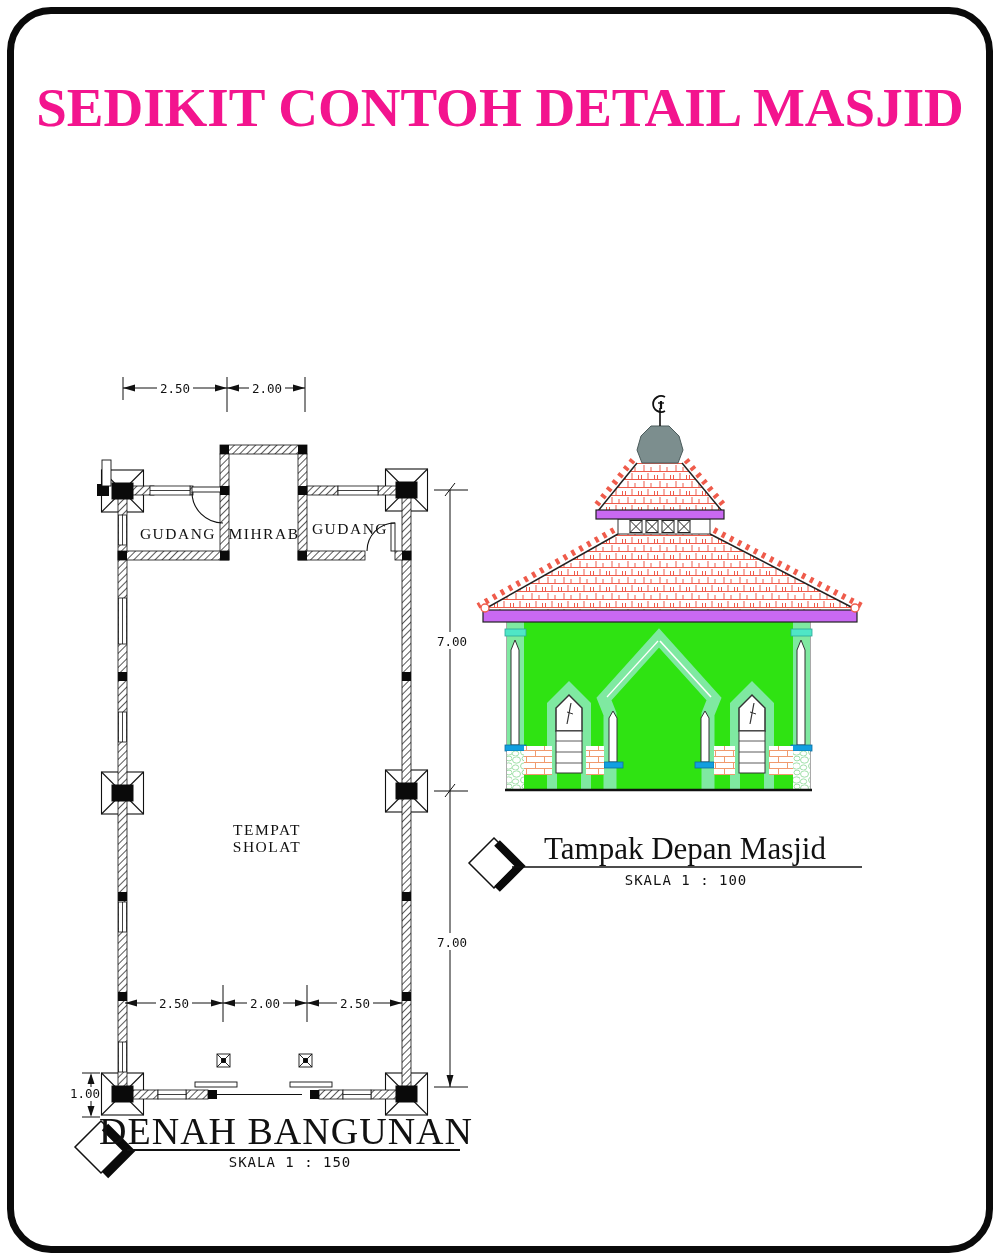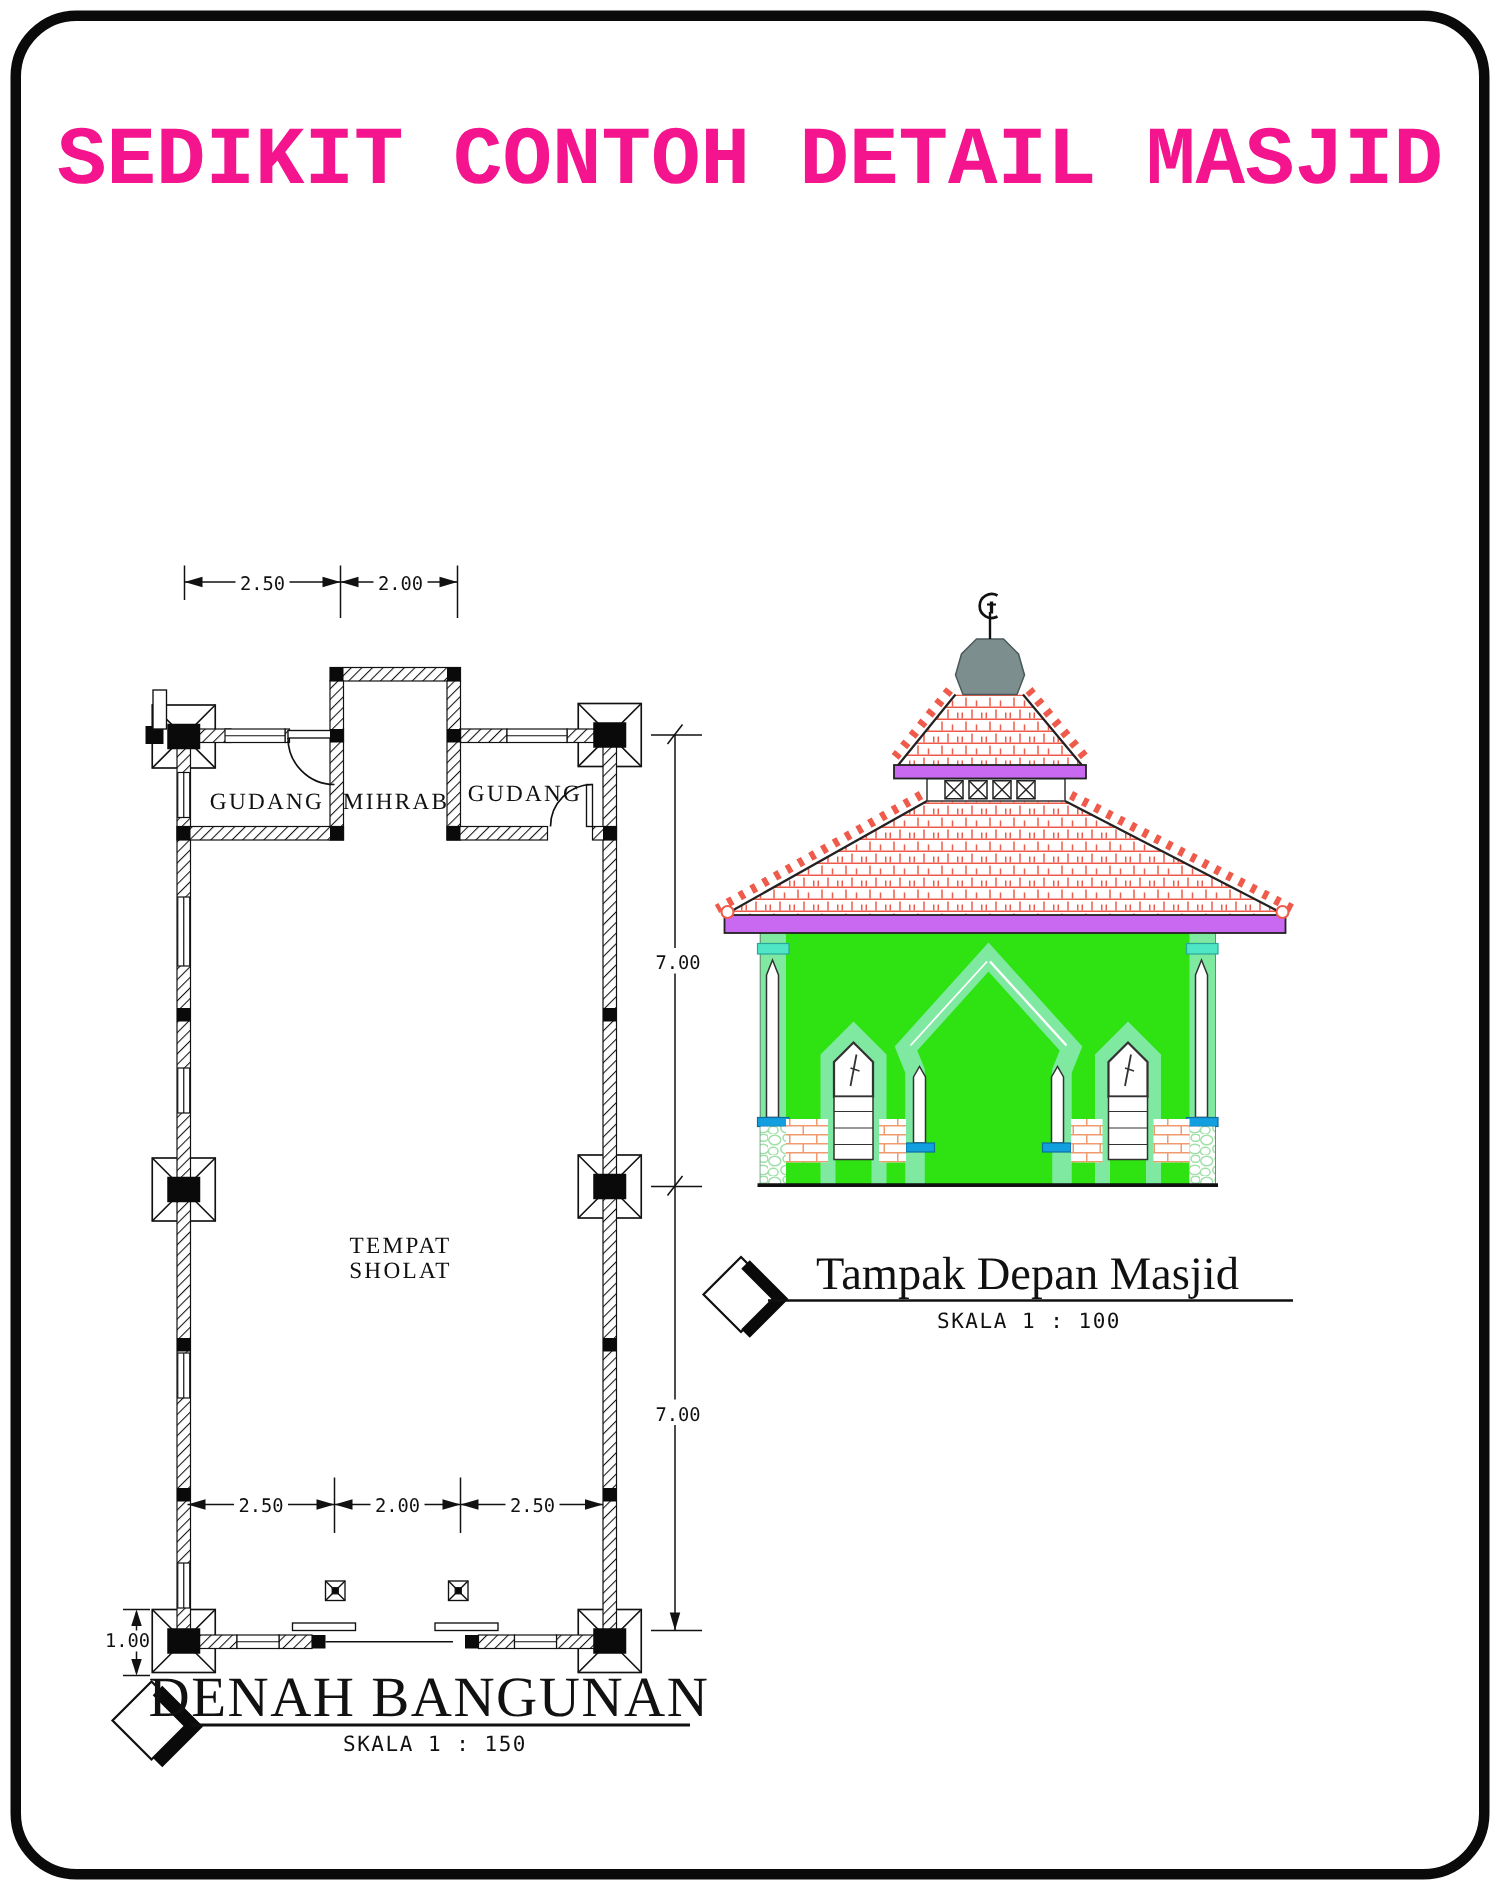--- a/index.html
+++ b/index.html
@@ -1,19 +1,19 @@
 <!DOCTYPE html>
 <html><head>
 <meta charset="utf-8">
 <style>
   html,body{margin:0;padding:0;background:#ffffff;}
   body{width:1000px;height:1260px;position:relative;font-family:"Liberation Sans",sans-serif;overflow:hidden;}
   .page-border{position:absolute;left:7px;top:7px;right:7px;bottom:7px;border:7px solid #0a0a0a;border-radius:44px;pointer-events:none;}
   .main-title{position:absolute;left:0;top:76px;width:100%;text-align:center;color:#f3148e;
-    font-family:Liberation Mono, monospace;font-weight:bold;font-size:55px;letter-spacing:0px;}
+    font-family:Liberation Serif, serif;font-weight:bold;font-size:55px;letter-spacing:0px;}
   svg{position:absolute;left:0;top:0;}
   text{fill:#111;}
   .dimtxt{font-family:"DejaVu Sans Mono",monospace;font-size:12.5px;}
   .roomtxt{font-family:"Liberation Serif",serif;font-size:15.5px;letter-spacing:1.5px;}
   .bigtitle{font-family:"Liberation Serif",serif;font-size:38px;letter-spacing:1px;}
   .medtitle{font-family:"Liberation Serif",serif;font-size:31px;}
   .skala{font-family:"DejaVu Sans Mono",monospace;font-size:14px;letter-spacing:1px;}
 </style>
 </head>
 <body>

